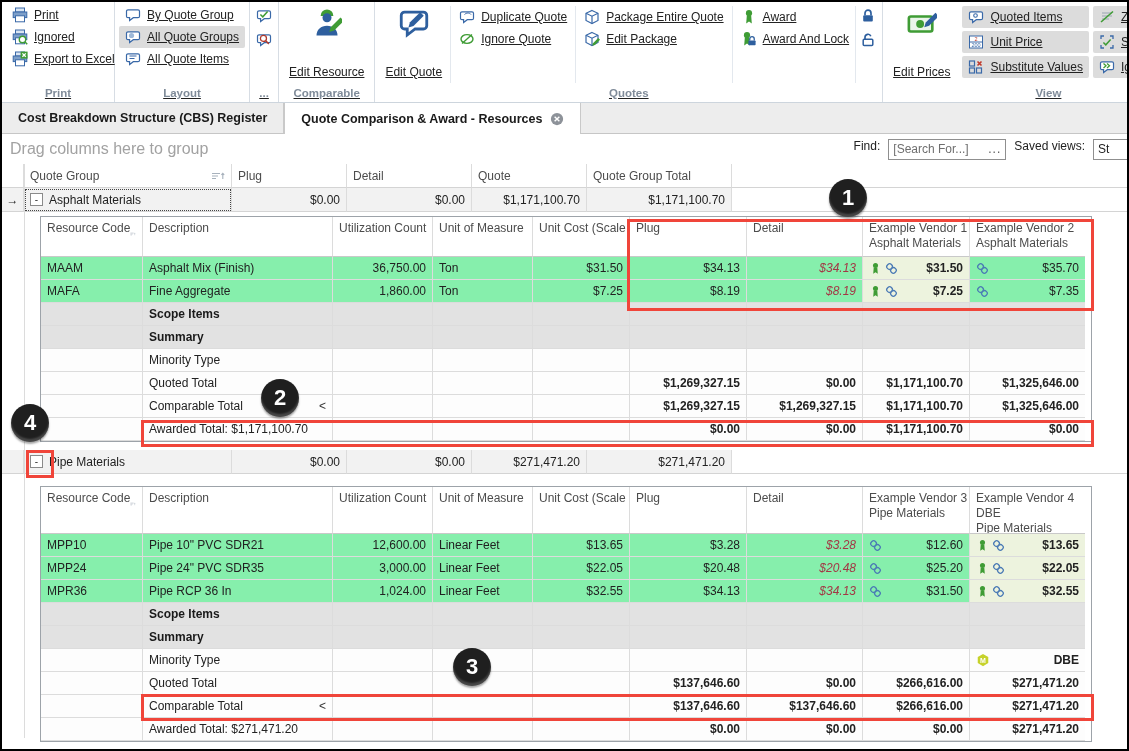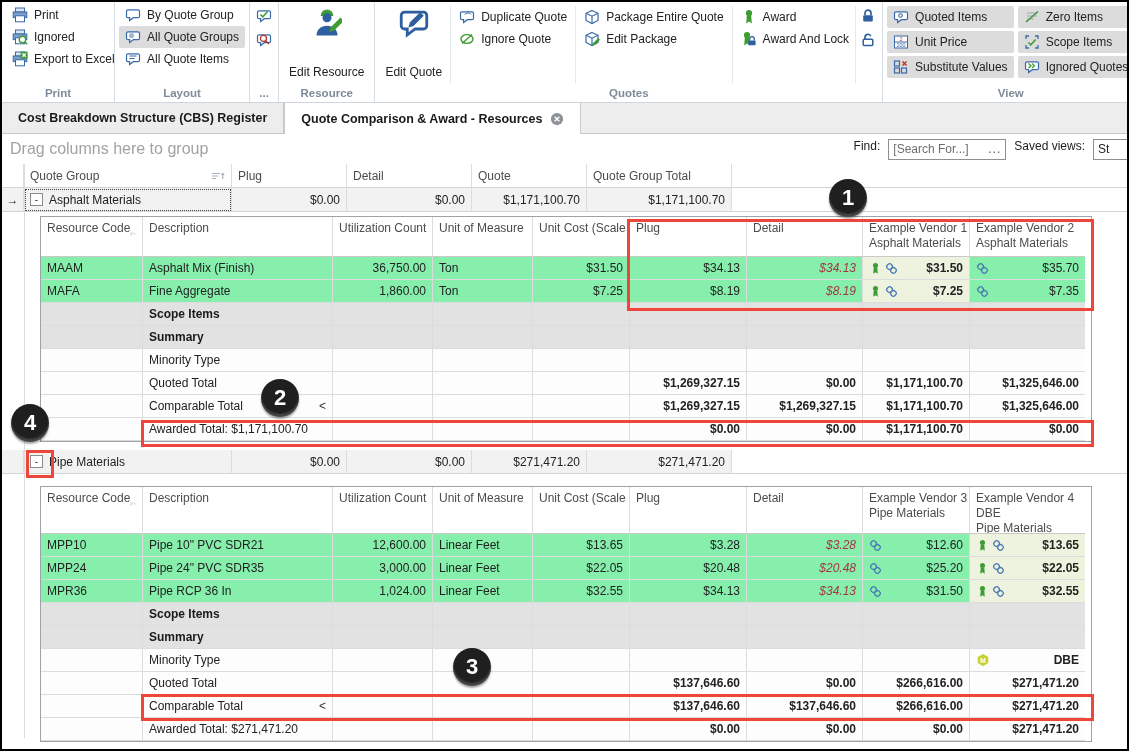--- a/index.html
+++ b/index.html
@@ -1,20 +1,20 @@
 <!DOCTYPE html>
 <html><head>
 <meta charset="utf-8">
 <style>
   * { box-sizing: border-box; margin: 0; padding: 0; }
   body { font-family: "Liberation Sans", sans-serif; background:#888; }
   .app { position:relative; width:1129px; height:751px; border:2px solid #000; background:#fff; overflow:hidden; font-size:12px; color:#222; }
 
   
-  .ribbon { display:flex; height:101px; background:#fff; border-bottom:1px solid #cdd5dd; }
+  .ribbon { display:flex; height:101px; background:#fff; border-bottom:1px solid #cdd5dd;text-decoration:underline; }
   .r-sec { display:flex; flex-direction:column; border-right:1px solid #d7dde4; padding:2px 4px 0 4px; }
   .r-body { flex:1; display:flex; }
   .r-lbl { text-align:center; color:#7f8b99; font-weight:bold; font-size:11.5px; padding:2px 0 3px; }
   .r-col { display:flex; flex-direction:column; justify-content:flex-start; }
   .r-btn { display:flex; align-items:center; gap:6px; padding:3px 6px; border-radius:2px; white-space:nowrap; cursor:default; }
   .r-btn.sel { background:#dcdcdc; }
   .r-big { display:flex; flex-direction:column; align-items:center; justify-content:flex-start; gap:20px; padding:4px 6px; white-space:nowrap; }
   .r-big .cap { margin-top:auto; padding-bottom:2px; }
   .ic { width:16px; height:16px; flex:0 0 auto; }
   .ic-big { width:30px; height:30px; }
@@ -222,21 +222,21 @@
     <div class="r-sec">
       <div class="r-body">
         <div class="r-big">
           <svg class="ic-big" viewBox="0 0 16 16">
               <use href="#s-person"></use>
               <use href="#s-pencil-g" transform="translate(3,1)"></use>
             </svg>
           <span class="cap">Edit Resource</span>
         </div>
       </div>
-      <div class="r-lbl">Resource</div>
+      <div class="r-lbl">Comparable</div>
     </div>
 
     <div class="r-sec" style="flex:1">
       <div class="r-body">
         <div class="r-big">
           <svg class="ic-big" viewBox="0 0 16 16">
               <path d="M3 2.2h10a1.8 1.8 0 0 1 1.8 1.8v5.4A1.8 1.8 0 0 1 13 11.2H8.6L4.4 14.4v-3.2H3a1.8 1.8 0 0 1-1.8-1.8V4A1.8 1.8 0 0 1 3 2.2z" fill="#fff" stroke="#2e5f9e" stroke-width="1.5"></path>
               <use href="#s-pencil-b" transform="translate(-1.5,-2) scale(1.05)"></use>
             </svg>
           <span class="cap">Edit Quote</span>
@@ -302,20 +302,28 @@
                 <use href="#s-lock-open"></use>
               </svg>
             </div>
         </div>
       </div>
       <div class="r-lbl">Quotes</div>
     </div>
 
     <div class="r-sec" style="border-right:none">
       <div class="r-body" style="gap:6px">
+        <div class="r-big">
+          <svg class="ic-big" viewBox="0 0 16 16">
+              <rect x="1" y="4.5" width="12.5" height="8" rx="1" fill="#eaf5ea" stroke="#3f9c35" stroke-width="1.4"></rect>
+              <circle cx="7" cy="8.5" r="2.1" fill="#3f9c35"></circle>
+              <use href="#s-pencil-b" transform="translate(3,-1.5)"></use>
+            </svg>
+          <span class="cap">Edit Prices</span>
+        </div>
         <div class="tgl-grid" style="padding-top:2px">
           <div class="tgl-col">
             <div class="r-btn r-tgl">
                 <svg class="ic" viewBox="0 0 16 16">
                   <use href="#s-bubble"></use>
                   <circle cx="7.5" cy="6.5" r="1.8" fill="none" stroke="#3a69a8" stroke-width="1.1"></circle>
                 </svg>
                 <span>Quoted Items</span>
               </div>
             <div class="r-btn r-tgl">

